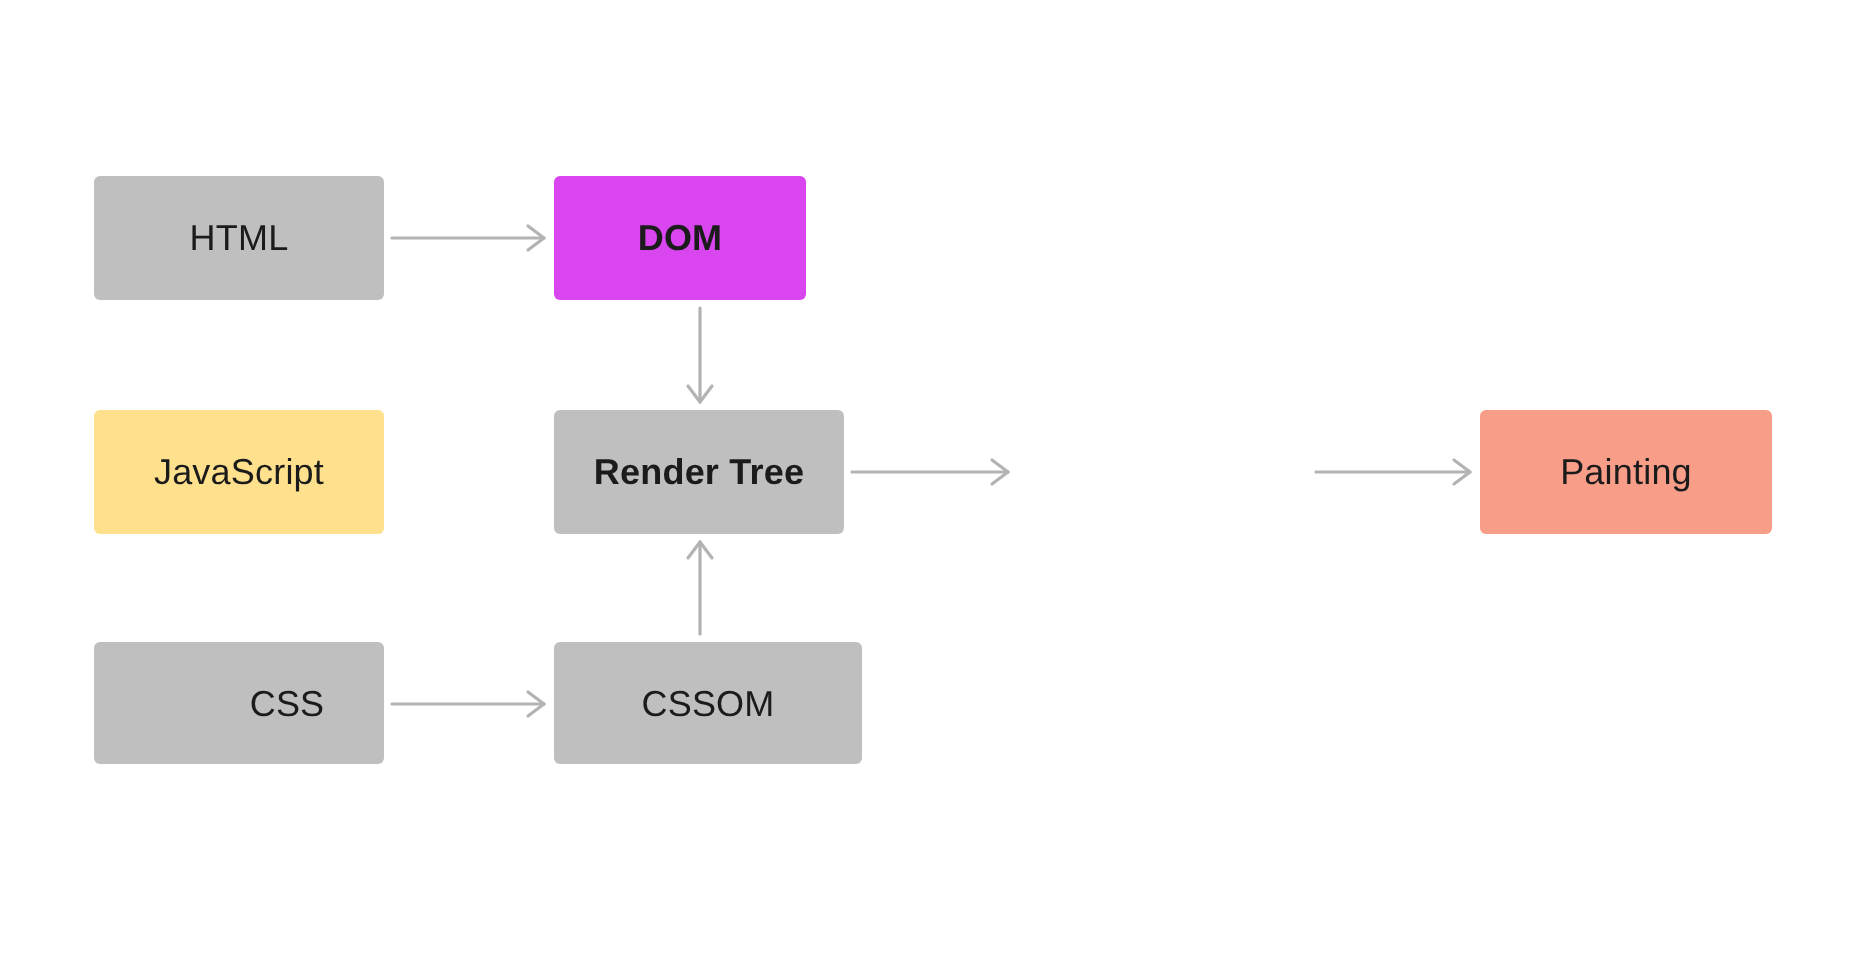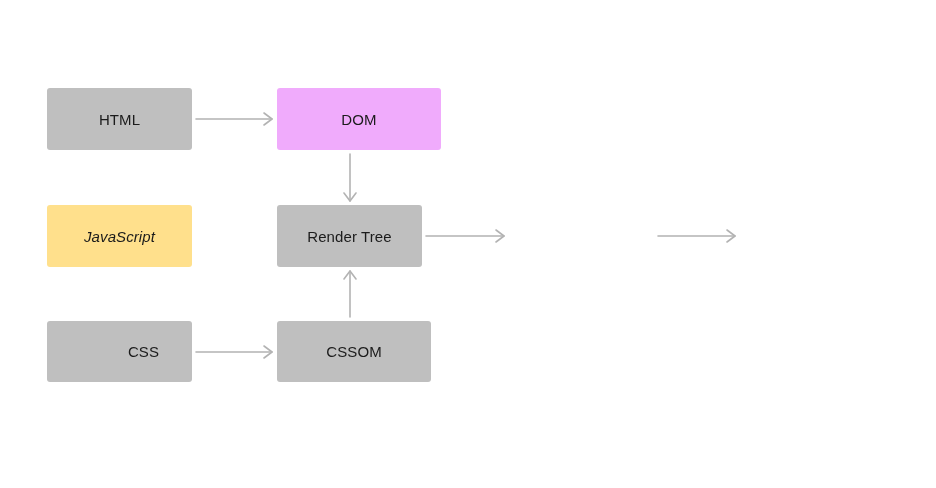--- a/index.html
+++ b/index.html
@@ -20,21 +20,21 @@
   }
   .node {
     position: absolute;
     display: flex;
     align-items: center;
     justify-content: center;
     border-radius: 3px;
     box-sizing: border-box;
   }
   .node-label {
-    font-size: 15px;
+    font-size: 18px;
     line-height: 1;
     color: #1b1b1b;
     letter-spacing: 0.1px;
     white-space: nowrap;
     text-align: left;
   }
   .edge-layer {
     position: absolute;
     left: 0;
     top: 0;
@@ -81,33 +81,36 @@
         <polyline points="264,346 272,352 264,358"></polyline>
       </g>
 
     </g>
   </svg>
 
   <div class="node" style="left:47px; top:88px; width:145px; height:62px; background:#bfbfbf;">
     <span class="node-label">HTML</span>
   </div>
 
-  <div class="node" style="left:277px; top:88px; width:164px; height:62px; background:#f0abfc;">
+  <div class="node" style="left:277px; top:88px; width:126px; height:62px; background:#d946ef;font-weight:bold;">
     <span class="node-label">DOM</span>
   </div>
 
-  <div class="node" style="left:47px; top:205px; width:145px; height:62px; background:#ffe08c;font-style:italic;">
+  <div class="node" style="left:47px; top:205px; width:145px; height:62px; background:#ffe08c;">
     <span class="node-label">JavaScript</span>
   </div>
 
-  <div class="node" style="left:277px; top:205px; width:145px; height:62px; background:#bfbfbf;">
+  <div class="node" style="left:277px; top:205px; width:145px; height:62px; background:#bfbfbf;font-weight:bold;">
     <span class="node-label">Render Tree</span>
   </div>
 
 
+  <div class="node" style="left:740px; top:205px; width:146px; height:62px; background:#f79d88;">
+    <span class="node-label">Painting</span>
+  </div>
 
   <div class="node" style="left:47px; top:321px; width:145px; height:61px; background:#bfbfbf;padding-left:48px;">
     <span class="node-label">CSS</span>
   </div>
 
   <div class="node" style="left:277px; top:321px; width:154px; height:61px; background:#bfbfbf;">
     <span class="node-label">CSSOM</span>
   </div>
 
 </div>

